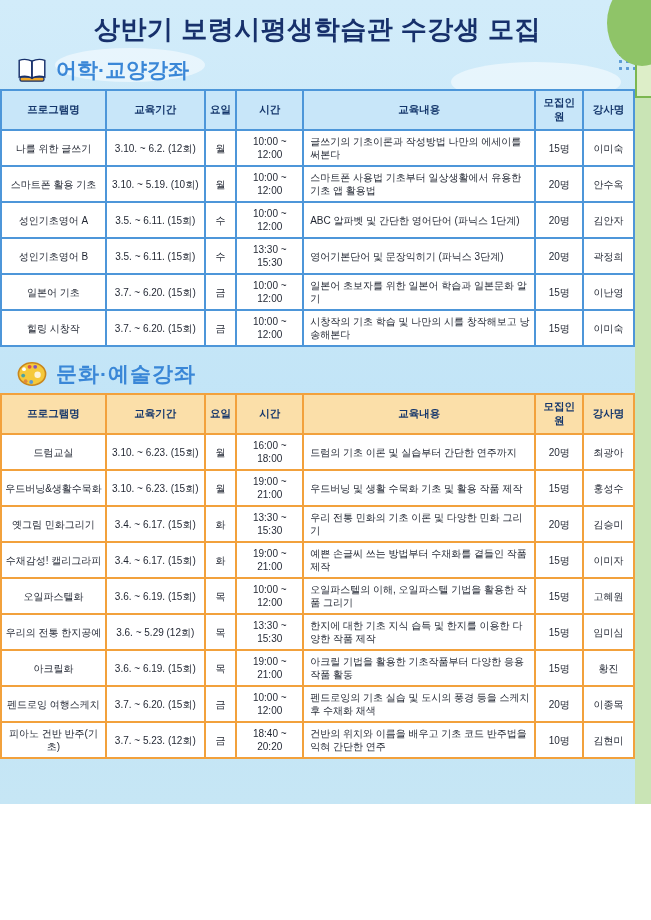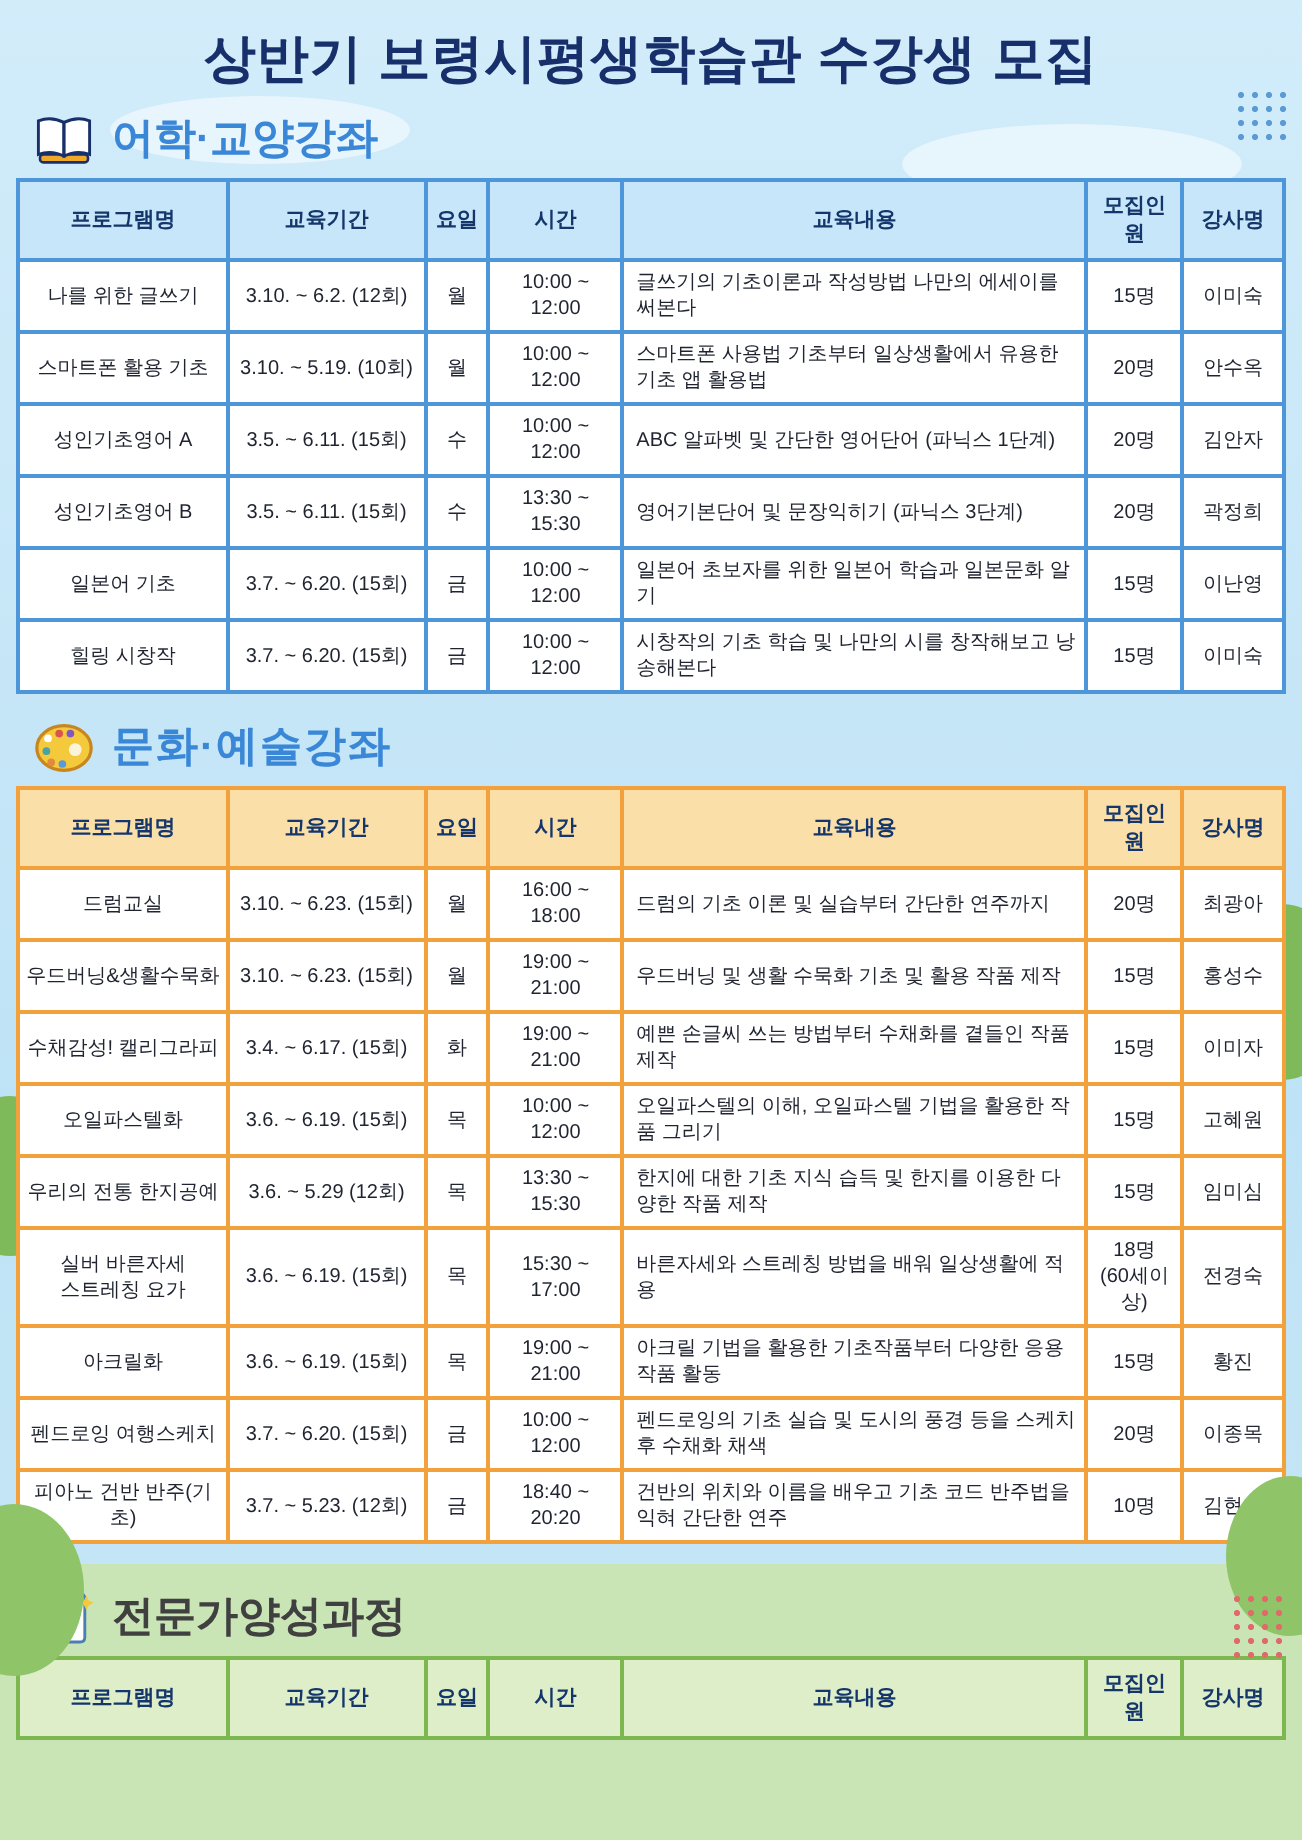--- a/index.html
+++ b/index.html
@@ -1,35 +1,35 @@
 <!DOCTYPE html>
 <html><head>
 <meta charset="utf-8">
 <style>
   * { margin:0; padding:0; box-sizing:border-box; }
   html,body { width:651px; }
   body { font-family:"Liberation Sans","DejaVu Sans",sans-serif; }
   .page {
-    position:relative; width:651px; height:920px; overflow:hidden;
+    position:relative; width:651px; height:804px; overflow:hidden;
     background:linear-gradient(#d2ecfa,#bfe3f6 60%,#c6e6f5);
-    display:flex; flex-direction:column;
+    display:flex; flex-direction:row;
   }
   
   .cloud { position:absolute; background:#fff; opacity:.5; border-radius:50%; z-index:0; }
   .hill  { position:absolute; background:#7fba5a; border-radius:50%; z-index:0; }
   .dots  { position:absolute; z-index:1; }
   .dots-blue { background-image:radial-gradient(#5b9bd5 1.4px, transparent 1.6px); background-size:7px 7px; }
   .dots-red  { background-image:radial-gradient(#e06a6a 1.4px, transparent 1.6px); background-size:7px 7px; }
   .content { position:relative; z-index:2; }
 
   .page-title {
     margin-top:12px; text-align:center; font-size:26px; font-weight:900;
     color:#17306b; letter-spacing:.5px;
   }
-  .section-head { display:flex; align-items:flex-start; gap:8px; margin:8px 0 4px 16px; }
+  .section-head { display:flex; align-items:center; gap:8px; margin:8px 0 4px 16px; }
   .section-head .icon { width:32px; height:30px; display:inline-flex; }
   .head-text { font-size:21px; font-weight:800; }
   .head-blue  { color:#3a87d7; }
   .head-script{ color:#3a87d7; letter-spacing:1px; }
   .head-green { color:#404040; }
 
   table.course-table {
     width:635px; margin:0 auto; border-collapse:collapse; background:#fff;
     table-layout:fixed;
   }
@@ -212,20 +212,29 @@
           <tr>
             <td class="c-program">우드버닝&amp;생활수묵화</td>
             <td class="c-period">3.10. ~ 6.23. (15회)</td>
             <td class="c-day">월</td>
             <td class="c-time">19:00 ~ 21:00</td>
             <td class="c-content">우드버닝 및 생활 수묵화 기초 및 활용 작품 제작</td>
             <td class="c-capacity">15명</td>
             <td class="c-instructor">홍성수</td>
           </tr>
           <tr>
+            <td class="c-program">옛그림 민화그리기</td>
+            <td class="c-period">3.4. ~ 6.17. (15회)</td>
+            <td class="c-day">화</td>
+            <td class="c-time">13:30 ~ 15:30</td>
+            <td class="c-content">우리 전통 민화의 기초 이론 및 다양한 민화 그리기</td>
+            <td class="c-capacity">20명</td>
+            <td class="c-instructor">김승미</td>
+          </tr>
+          <tr>
             <td class="c-program">수채감성! 캘리그라피</td>
             <td class="c-period">3.4. ~ 6.17. (15회)</td>
             <td class="c-day">화</td>
             <td class="c-time">19:00 ~ 21:00</td>
             <td class="c-content">예쁜 손글씨 쓰는 방법부터 수채화를 곁들인 작품 제작</td>
             <td class="c-capacity">15명</td>
             <td class="c-instructor">이미자</td>
           </tr>
           <tr>
             <td class="c-program">오일파스텔화</td>
@@ -237,31 +246,20 @@
             <td class="c-instructor">고혜원</td>
           </tr>
           <tr>
             <td class="c-program">우리의 전통 한지공예</td>
             <td class="c-period">3.6. ~ 5.29 (12회)</td>
             <td class="c-day">목</td>
             <td class="c-time">13:30 ~ 15:30</td>
             <td class="c-content">한지에 대한 기초 지식 습득 및 한지를 이용한 다양한 작품 제작</td>
             <td class="c-capacity">15명</td>
             <td class="c-instructor">임미심</td>
-          </tr>
-          <tr>
-            <td class="c-program">실버 바른자세
-스트레칭 요가</td>
-            <td class="c-period">3.6. ~ 6.19. (15회)</td>
-            <td class="c-day">목</td>
-            <td class="c-time">15:30 ~ 17:00</td>
-            <td class="c-content">바른자세와 스트레칭 방법을 배워 일상생활에 적용</td>
-            <td class="c-capacity">18명
-(60세이상)</td>
-            <td class="c-instructor">전경숙</td>
           </tr>
           <tr>
             <td class="c-program">아크릴화</td>
             <td class="c-period">3.6. ~ 6.19. (15회)</td>
             <td class="c-day">목</td>
             <td class="c-time">19:00 ~ 21:00</td>
             <td class="c-content">아크릴 기법을 활용한 기초작품부터 다양한 응용 작품 활동</td>
             <td class="c-capacity">15명</td>
             <td class="c-instructor">황진</td>
           </tr>

